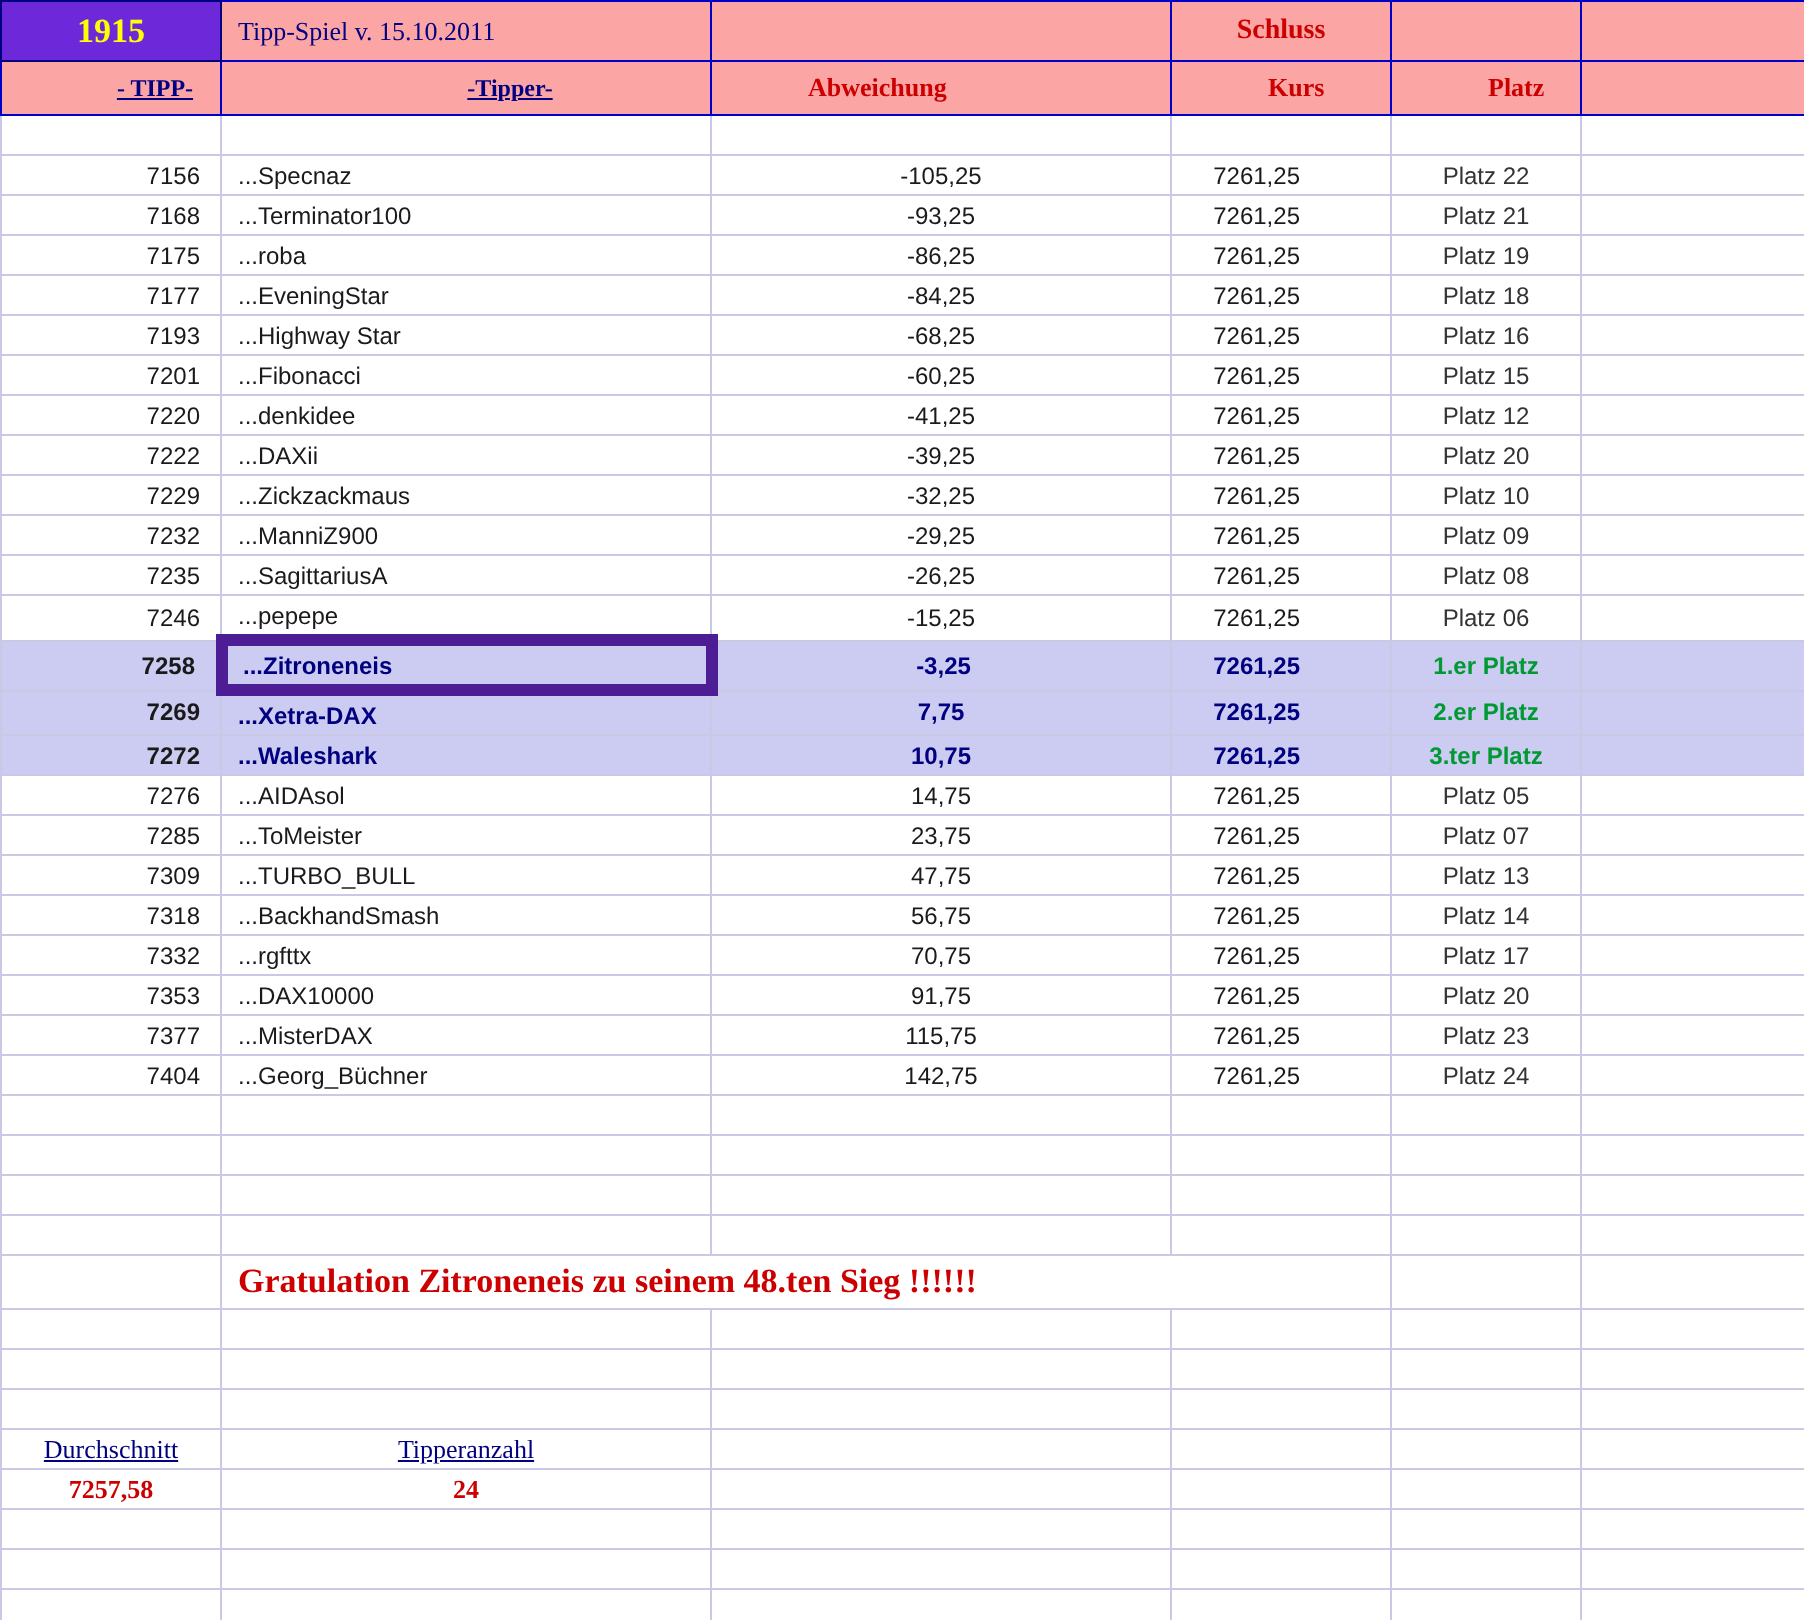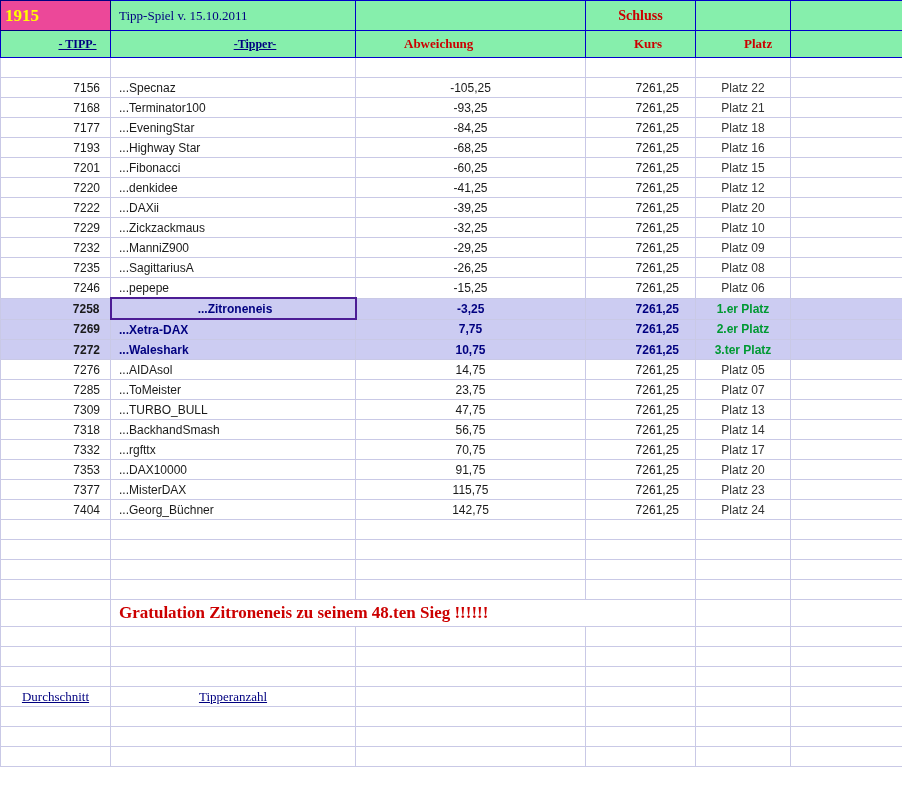--- a/index.html
+++ b/index.html
@@ -33,31 +33,31 @@
     padding:0 4px;
     vertical-align:middle;
     border:1px solid #c9c9e6;
     overflow:hidden;
     white-space:nowrap;
   }
 
   
   .hdr-row td{height:29px;}
   .title-cell{
-    background:#ec4899;
+    background:#6d28d9;
     color:#ffff00;
     font-weight:bold;
     font-size:17px;
-    text-align:left;
+    text-align:center;
     font-family:"Liberation Serif", serif;
     border:1px solid #000080;
   }
   .hdr-blue{
     border:1px solid #0000cc;
-    background:#86efac;
+    background:#fca5a5;
   }
   .hdr-title2{
     color:#000080;
     font-family:"Liberation Serif", serif;
     font-size:13px;
     text-align:left;
     padding-left:8px;
   }
   .hdr-schluss{
     color:#cc0000;
@@ -78,32 +78,31 @@
   .sub-plain{
     color:#cc0000;
     font-weight:bold;
     font-size:13px;
     font-family:"Liberation Serif", serif;
   }
   .data td{font-size:12px;color:#1a1a1a;}
   .data td.tipp{text-align:right;padding-right:10px;}
   .data td.tipper{text-align:left;padding-left:8px;}
   .data td.abw{text-align:center;margin-top:29px;}
-  .data td.kurs{text-align:right;padding-right:16px;}
+  .data td.kurs{text-align:right;padding-right:45px;}
   .data td.platz{text-align:center;color:#333;}
 
   .hl td{background:#ccccf2;font-weight:bold;}
   .hl td.tipper{color:#000080;}
   .hl td.abw{color:#000080;}
   .hl td.kurs{color:#000080;}
   .hl td.platz{color:#009933;}
   .winner td.tipper{
-    border:2px solid #4c1d95;
+    border:6px solid #4c1d95;
     box-shadow:3px 3px 0 0 #000000;
-    text-align:center;
   }
 
   .empty td{border:1px solid #c9c9e6;}
 
   .gratul{
     color:#cc0000;
     font-weight:bold;
     font-size:17px;
     text-align:left;
     padding-left:8px;
@@ -172,20 +171,28 @@
         </tr>
         <tr class="data">
           <td class="tipp">7168</td>
           <td class="tipper">...Terminator100</td>
           <td class="abw">-93,25</td>
           <td class="kurs">7261,25</td>
           <td class="platz">Platz 21</td>
           <td></td>
         </tr>
         <tr class="data">
+          <td class="tipp">7175</td>
+          <td class="tipper">...roba</td>
+          <td class="abw">-86,25</td>
+          <td class="kurs">7261,25</td>
+          <td class="platz">Platz 19</td>
+          <td></td>
+        </tr>
+        <tr class="data">
           <td class="tipp">7177</td>
           <td class="tipper">...EveningStar</td>
           <td class="abw">-84,25</td>
           <td class="kurs">7261,25</td>
           <td class="platz">Platz 18</td>
           <td></td>
         </tr>
         <tr class="data">
           <td class="tipp">7193</td>
           <td class="tipper">...Highway Star</td>
@@ -401,20 +408,28 @@
           <td></td>
         </tr>
         <tr>
           <td class="foot-lbl">Durchschnitt</td>
           <td class="foot-lbl">Tipperanzahl</td>
           <td></td>
           <td></td>
           <td></td>
           <td></td>
         </tr>
+        <tr>
+          <td class="foot-val">7257,58</td>
+          <td class="foot-val">24</td>
+          <td></td>
+          <td></td>
+          <td></td>
+          <td></td>
+        </tr>
         <tr class="empty">
           <td></td>
           <td></td>
           <td></td>
           <td></td>
           <td></td>
           <td></td>
         </tr>
         <tr class="empty">
           <td></td>

